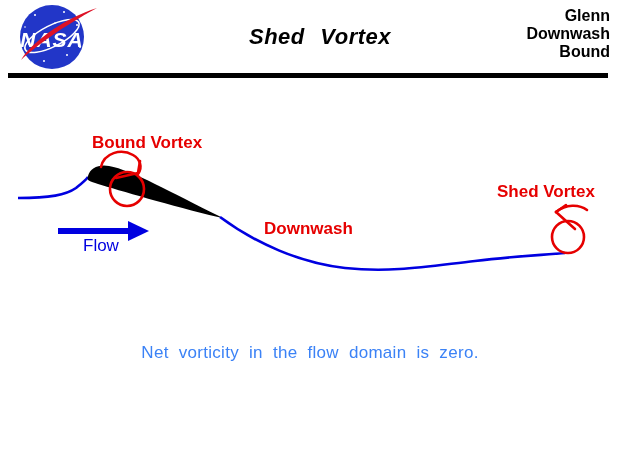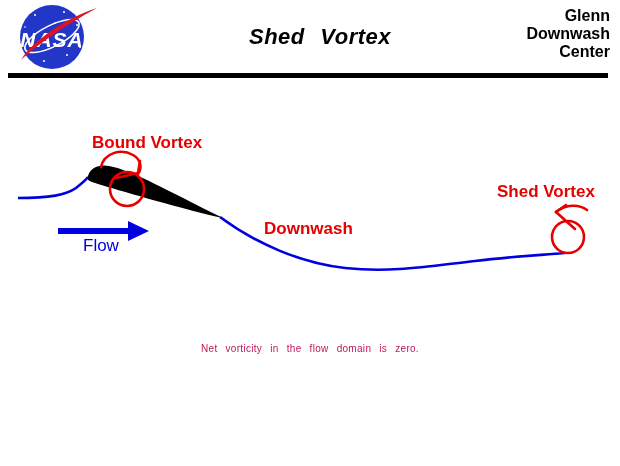--- a/index.html
+++ b/index.html
@@ -30,21 +30,21 @@
   #label-bound-vortex{left:92px;top:133px;}
   #label-downwash{left:264px;top:219px;}
   #label-shed-vortex{left:497px;top:182px;}
   #label-flow{
     position:absolute;left:83px;top:236px;color:var(--flow-blue,#0000e6);
     font-size:17px;font-weight:normal;
   }
   
   #caption{
     position:absolute;left:0;top:343px;width:620px;text-align:center;
-    font-size:10px;color:#be185d;word-spacing:5px;letter-spacing:0.3px;
+    font-size:17px;color:#3b82f6;word-spacing:5px;letter-spacing:0.3px;
   }
 </style>
 </head>
 <body>
 
 <div id="screen">
 
   <svg id="logo" viewBox="0 0 90 68">
     <circle cx="44" cy="34" r="32" style="fill:var(--logo-blue,#2236c8)"></circle>
     <g fill="#fff">
@@ -60,21 +60,21 @@
     </g>
     <ellipse cx="44" cy="33" rx="30" ry="10.5" fill="none" stroke="#fff" stroke-width="1.6" transform="rotate(-27 44 33)"></ellipse>
     <text x="44" y="44" text-anchor="middle" fill="#fff" font-family="Liberation Sans, sans-serif" font-size="21" font-weight="bold" font-style="italic" letter-spacing="1">NASA</text>
     <path d="M 13 57 C 28 43 54 24 89 5 C 73 10 55 19 40 30 C 28 39 18 48 13 57 Z" style="fill:var(--logo-red,#dd1226)"></path>
   </svg>
 
   <div id="page-title">Shed Vortex</div>
   <div id="org-name">
     <div>Glenn</div>
     <div>Downwash</div>
-    <div>Center</div>
+    <div>Bound</div>
   </div>
   <div id="header-rule"></div>
 
   <svg id="diagram-svg" viewBox="0 0 620 466">
 
     <path d="M 18 198 C 50 198 66 195 76 188 C 81 184 85 181 88 177" fill="none" style="stroke:var(--flow-blue,#0000e0)" stroke-width="2.6"></path>
 
     <path d="M 88 176 C 90 168 99 164 109 166 C 132 170 172 193 219 216
              C 221 217 221 218 218 217 C 172 206 118 190 98 184 C 90 181 86 181 88 176 Z" style="fill:var(--airfoil-black,#000)"></path>
 

